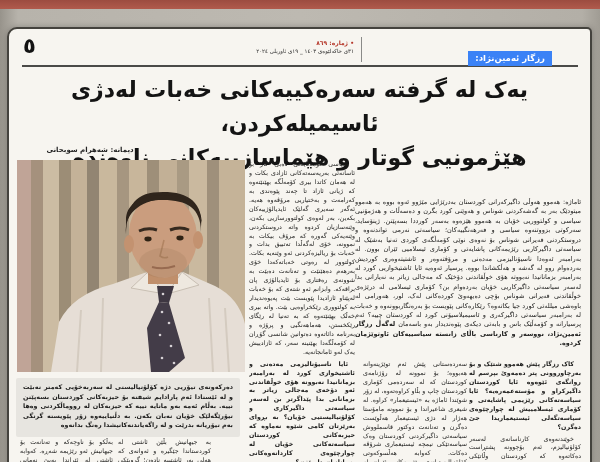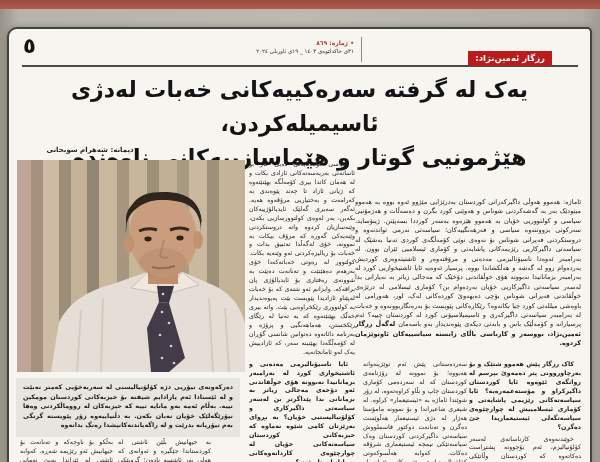--- a/index.html
+++ b/index.html
@@ -14,21 +14,21 @@
   .page{
     position:absolute;left:7px;top:27px;width:585px;height:460px;
     background:#f7f5f0;border:2px solid #44423d;
     border-radius:10px 5px 0 0;box-sizing:border-box;
     box-shadow:0 0 6px rgba(0,0,0,.25);
   }
   
   .page-number{position:absolute;top:5px;left:14px;font-size:21px;font-weight:bold;color:#131313;}
   .head-rule{position:absolute;top:36px;right:12px;width:556px;height:2px;background:#4a4a48;}
   .kicker{
-    position:absolute;top:22px;right:38px;background:#b91c1c;color:#fff;
+    position:absolute;top:22px;right:38px;background:#3b82f6;color:#fff;
     font-size:8.5px;font-weight:bold;padding:2px 7px 3px;letter-spacing:0;
   }
   .logo{position:absolute;top:0px;right:102px;width:122px;text-align:center;
     font-size:25px;font-weight:bold;color:#b5372a;font-family:"DejaVu Serif",serif;}
   .logo-divider{position:absolute;top:8px;right:228px;width:1px;height:25px;background:#8a8a88;}
   .masthead-meta{position:absolute;top:9px;right:236px;width:110px;text-align:right;line-height:1.5;}
   .issue-label{font-size:6px;color:#b5372a;font-weight:bold;}
   .date-label{font-size:5.5px;color:#2a2a2a;}
   
   .headline{position:absolute;top:44px;right:20px;left:20px;text-align:center;
@@ -123,21 +123,21 @@
         <path d="M153,70 Q163,66 172,70" stroke="#2a211a" stroke-width="3" fill="none"></path>
         <ellipse cx="131" cy="79" rx="3.6" ry="2.4" fill="#23190f"></ellipse>
         <ellipse cx="163" cy="78" rx="3.6" ry="2.4" fill="#23190f"></ellipse>
         <path d="M147,80 Q144,92 143,96 Q147,99 151,97" stroke="#b08363" stroke-width="1.6" fill="none"></path>
         <path d="M135,107 Q146,110 158,106" stroke="#9a6a52" stroke-width="2" fill="none"></path>
         <ellipse cx="146" cy="103" rx="24" ry="15" fill="#6b503c" opacity="0.12"></ellipse>
         <rect x="0" y="0" width="228" height="212" fill="#c89a6a" opacity="0.07"></rect>
       </svg>
     </div>
 
-    <div class="pull-quote">دەرکەوتەی تیۆریی دژە کۆلۆنیالیستی لە سەربەخۆیی کەمتر نەبێت و لە ئێستادا ئەم پارادایم شیفتە بۆ حیزبەکانی کوردستان مومکین نییە. بەڵام ئەمە بەو مانایە نییە کە حیزبەکان لە رووماڵکردنی وەها تیۆرێگەلێک خۆیان نەبان بکەن. بە دڵنیاییەوە زۆر پێویستە گرنگی بەم تیۆریانە بدرێت و لە راگەیاندنەکانیشدا رەنگ بدانەوە</div>
+    <div class="pull-quote">دەرکەوتەی تیۆریی دژە کۆلۆنیالیستی لە سەربەخۆیی کەمتر نەبێت و لە ئێستادا ئەم پارادایم شیفتە بۆ حیزبەکانی کوردستان بسەپێنن نییە. بەڵام ئەمە بەو مانایە نییە کە حیزبەکان لە رووماڵکردنی وەها تیۆرێگەلێک خۆیان نەبان بکەن. بە دڵنیاییەوە زۆر پێویستە گرنگی بەم تیۆریانە بدرێت و لە راگەیاندنەکانیشدا رەنگ بدانەوە</div>
 
     <div class="bodytext col-lead">
       <span>ئاماژە: هەموو هەوڵی داگیرکەرانی کوردستان بەدرێژایی مێژوو ئەوە بووە بە هەموو میتودێک بەر بە گەشەکردنی شوناس و هەوێنی کورد بگرن و دەسەڵات و هەژمۆنیی سیاسی و کولتووریی خۆیان بە هەموو هێزەوە بەسەر کورددا بسەپێنن. ژینۆساید، سەرکوتی بزووتنەوە سیاسی و فەرهەنگییەکان؛ سیاسەتی نەرمی تواندنەوە و دروستکردنی قەیرانی شوناس بۆ نەوەی نوێی کۆمەڵگەی کوردی تەنیا بەشێک لە سیاسەتی داگیرکاریی رێژیمەکانی پاشایەتی و کۆماری ئیسلامیی ئێران بوون. لە بەرامبەر ئەوەدا ناسیۆنالیزمی مەدەنی و مرۆڤتەوەر و ئاشتیتەوەری کوردیش بەردەوام روو لە گەشە و هەڵکشاندا بووە. پرسیار ئەوەیە ئایا ئاشتیخوازیی کورد لە بەرامبەر بزمانانیدا نەبووتە هۆی خوڵقاندنی دۆخێک کە مەجالی زیاتر بە نەیارانی بدا لەسەر سیاسەتی داگیرکاریی خۆیان بەردەوام بن؟ کۆماری ئیسلامی لە درێژەی خوڵقاندنی قەیرانی شوناس بۆچی دەیهەوێ کوردەکانی لەک، لور، هەورامی لە باوەشی میللەتی کورد جیا بکاتەوە؟ رێکارەکانی پێویست بۆ بەرەنگاربوونەوە و خەبات لە بەرامبەر سیاسەتی داگیرکەری و ئاسیمیلاسیۆنی کورد لە کوردستان چییە؟ ئەم پرسیارانە و کۆمەڵێک باس و بابەتی دیکەی پێوەندیدار بەو باسەمان</span>
       <span class="qbold">لەگەڵ رزگار ئەمین‌نژاد، نووسەر و کارناسی باڵای زانستە سیاسییەکان ئاوتوێژمان کردوە.</span>
     </div>
 
     <div class="bodytext col-q3">
       <p class="qbold">کاک رزگار پێش هەموو شتێک و بۆ بەرچاوروونی پتر دەمەوێ بپرسم لە روانگەی ئێوەوە ئایا کوردستان داگیرکراو و مۆستەعمەرەیە؟ ئایا سیاسەتەکانی رێژیمی پاشایەتی و کۆماری ئیسلامییش لە چوارچێوەی سیاسەتگەلی ئیستیعماریدا جێ دەگرن؟</p>
       <p>خوێندنەوەی کارناسانەی لەسەر کۆلۆنیالیزم، ئەم بۆچوونە پشتڕاست دەکاتەوە کە کوردستان وڵاتێکی کۆلۆنیکراوە و هەروەها پێیان وایە هەڵسوکەوتی تاران لەگەڵ نەتەوەکانی دیکەی نێو ئێران کۆلۆنیالیستیانە هەڵدەبەن.</p>
     </div>

